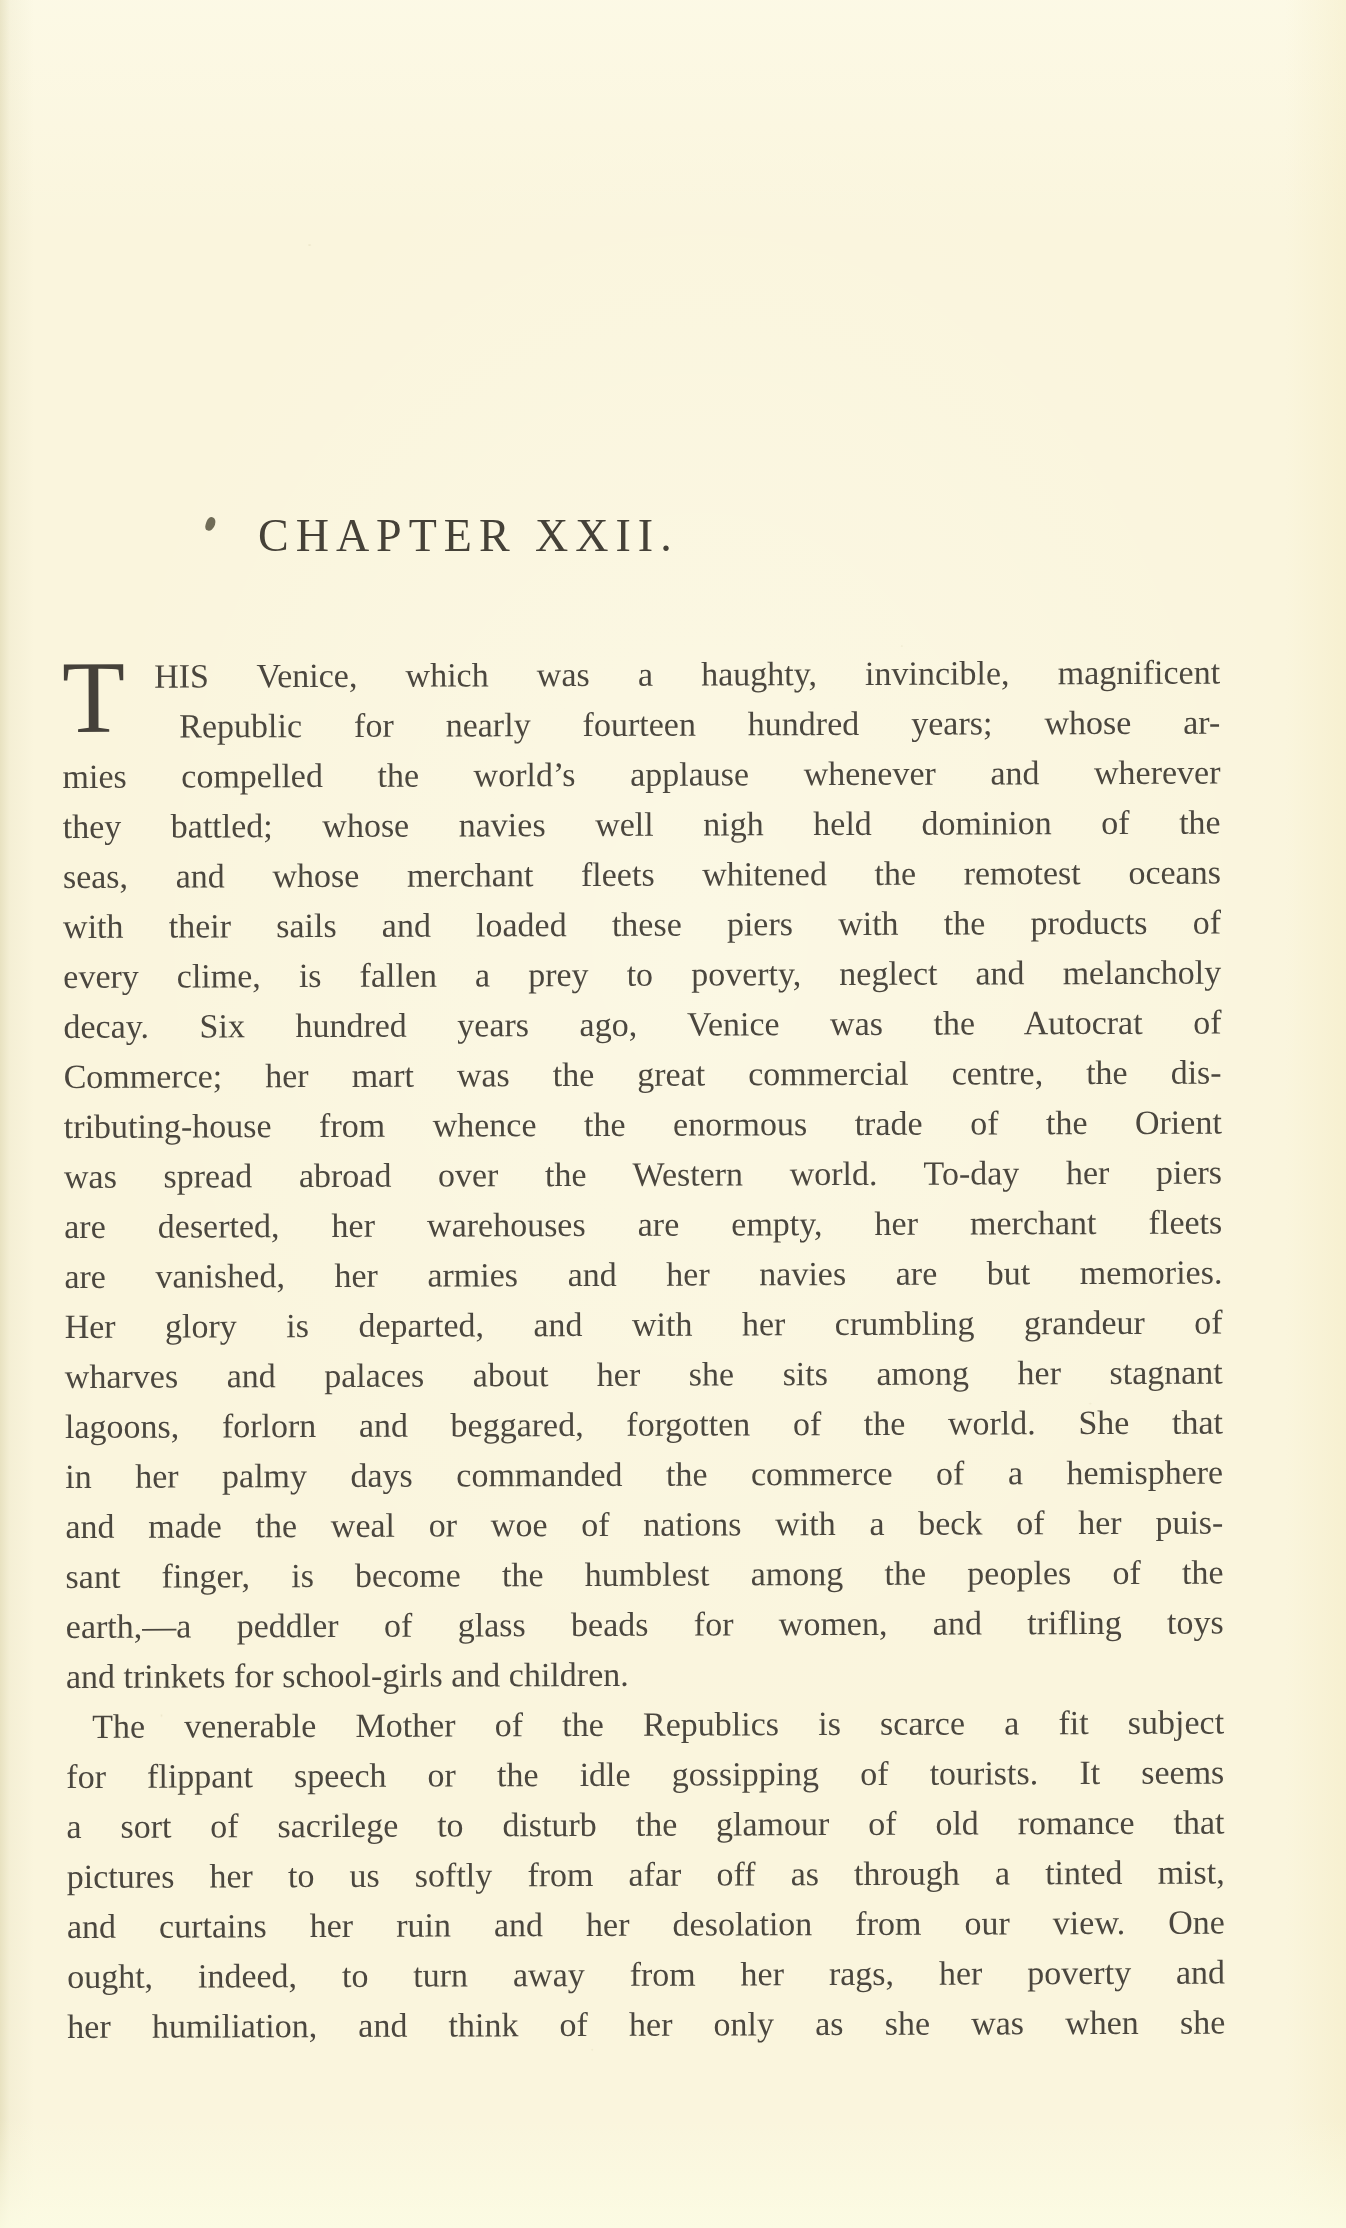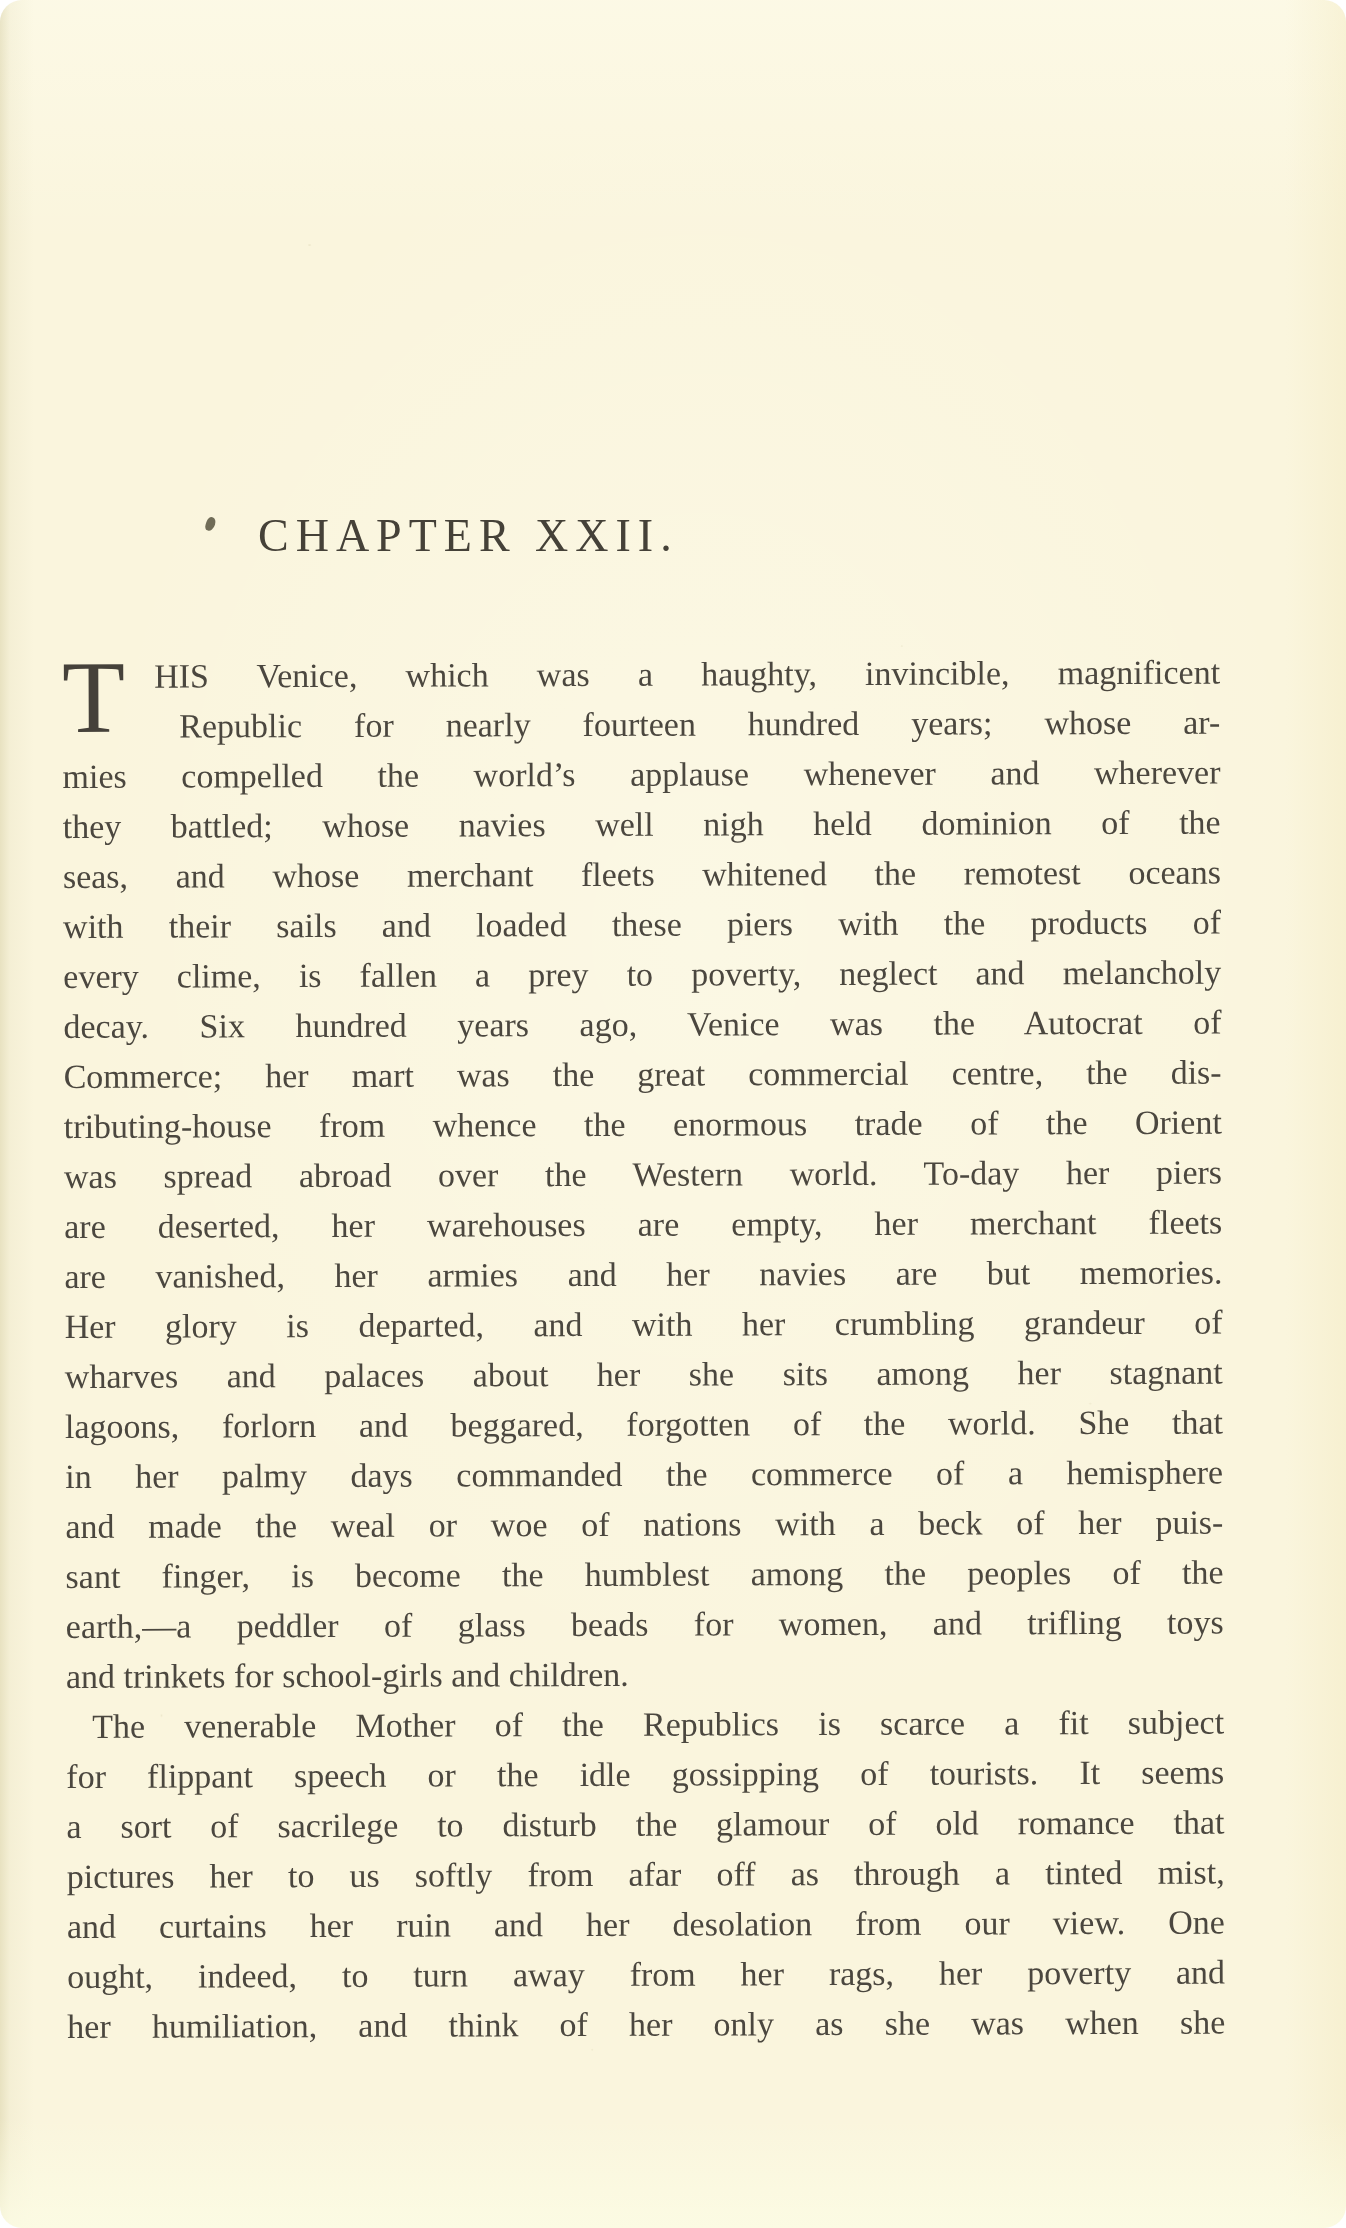--- a/index.html
+++ b/index.html
@@ -15,21 +15,20 @@
       linear-gradient(0deg, rgba(252,252,228,.85) 0px, rgba(252,252,228,.0) 110px),
       
       linear-gradient(90deg, rgba(186,176,120,.28) 0px, rgba(196,188,140,.10) 10px, rgba(196,188,140,0) 34px),
       
       linear-gradient(270deg, rgba(240,230,185,.35) 0px, rgba(240,230,185,0) 60px),
       
       linear-gradient(180deg, rgba(255,253,238,.5) 0px, rgba(255,253,238,0) 240px),
       
       radial-gradient(ellipse 900px 1200px at 52% 42%, rgba(255,255,245,.30), rgba(255,255,245,0) 70%),
       #faf5dd;
-    border-radius: 22px;
   }
   .texture{
     position:absolute;inset:0;pointer-events:none;
     background:
       radial-gradient(3px 2px at 23% 11%, rgba(170,160,110,.20), transparent 70%),
       radial-gradient(2px 2px at 67% 29%, rgba(170,160,110,.15), transparent 70%),
       radial-gradient(3px 2px at 81% 63%, rgba(170,160,110,.12), transparent 70%),
       radial-gradient(2px 3px at 12% 77%, rgba(170,160,110,.15), transparent 70%),
       radial-gradient(2px 2px at 44% 92%, rgba(180,175,120,.18), transparent 70%);
   }

